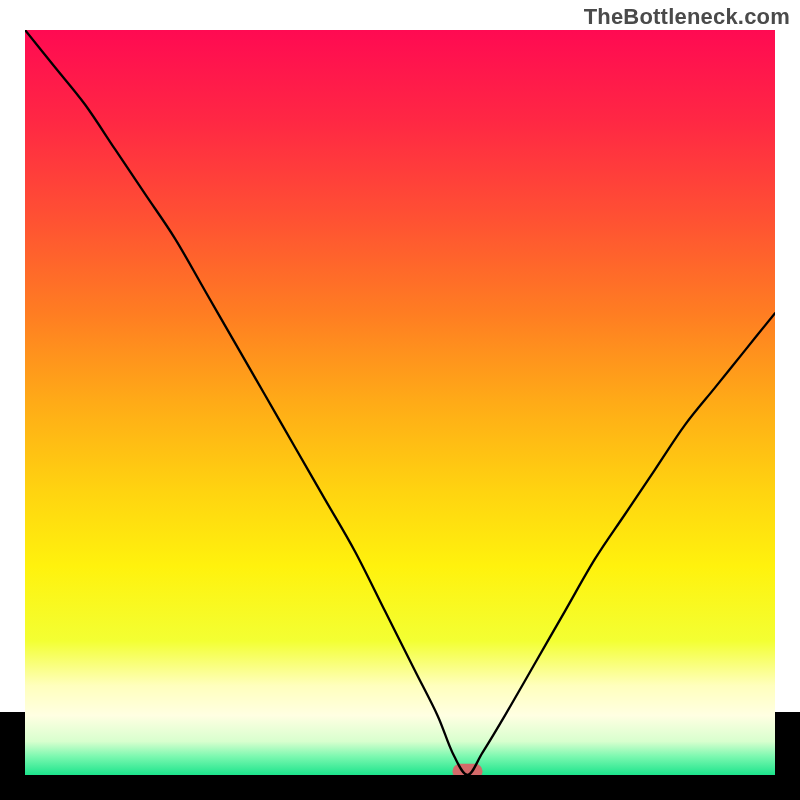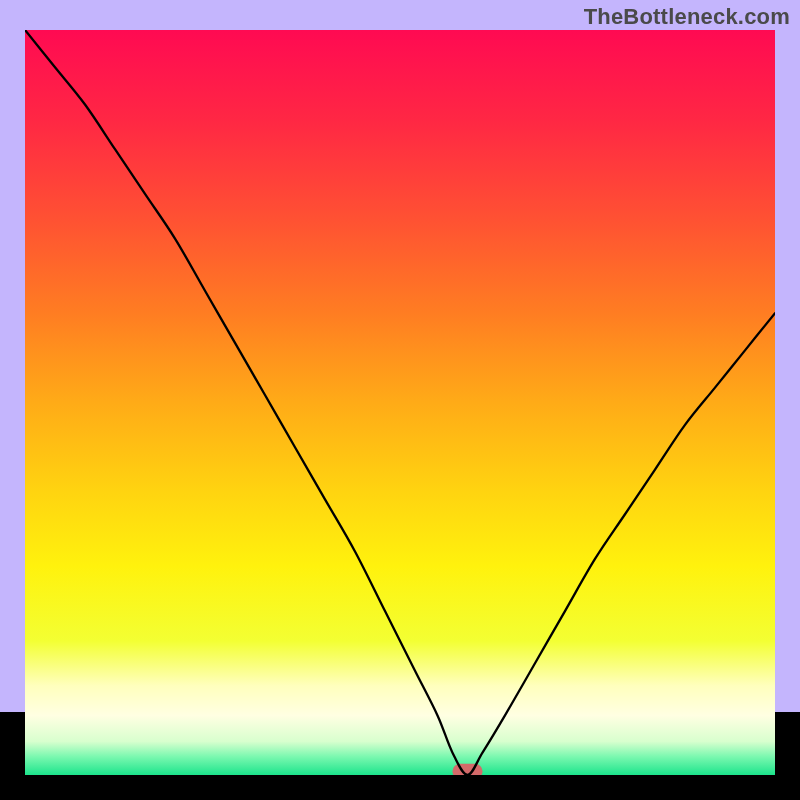--- a/index.html
+++ b/index.html
@@ -9,21 +9,21 @@
     height: 800px;
     background: #000000;
     overflow: hidden;
   }
   .frame {
     position: absolute;
     left: 0;
     top: 0;
     width: 800px;
     height: 712px;
-    background: #c4b5fd;
+    background: #ffffff;
   }
   .watermark {
     position: absolute;
     top: 4px;
     right: 10px;
     font-family: Arial, Helvetica, sans-serif;
     font-size: 22px;
     font-weight: bold;
     color: #4a4a4a;
     letter-spacing: 0.2px;

